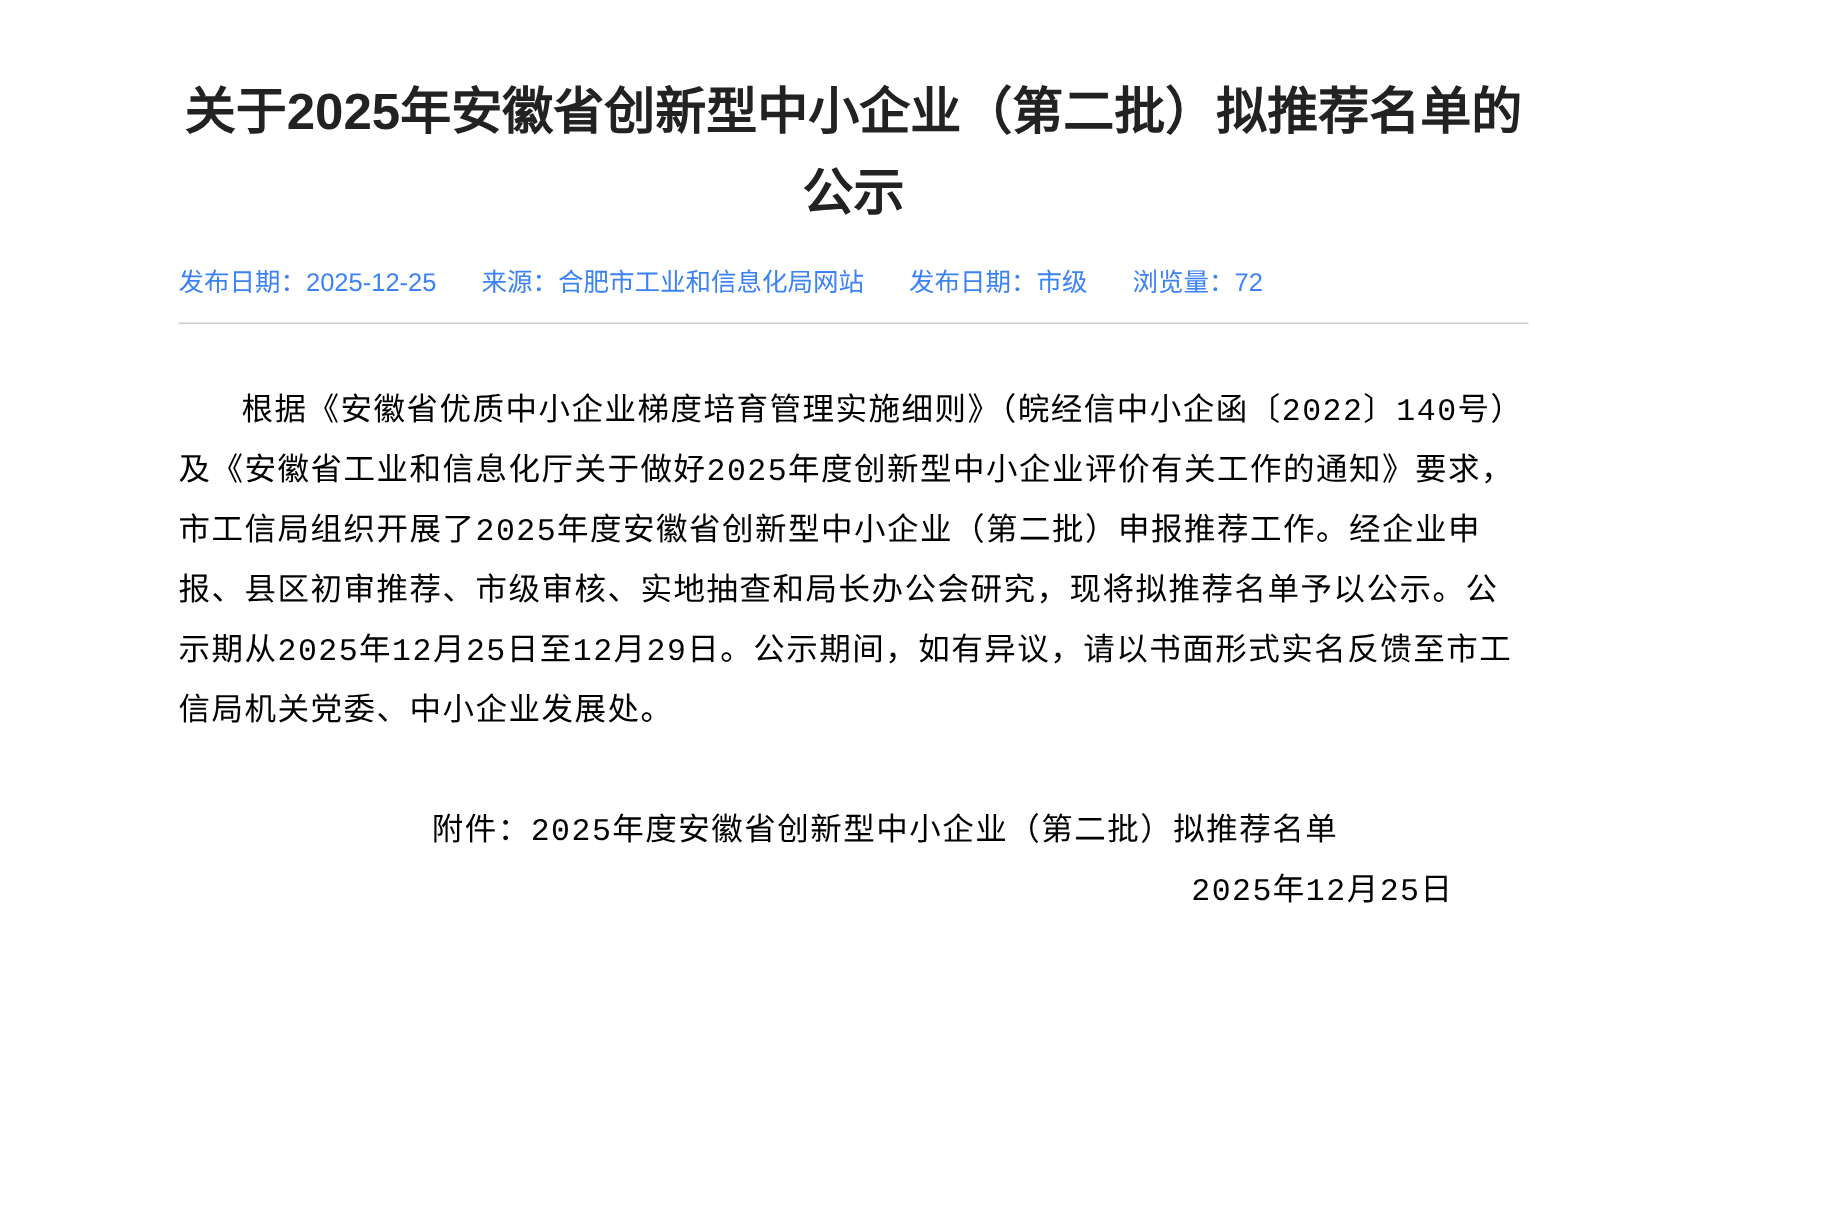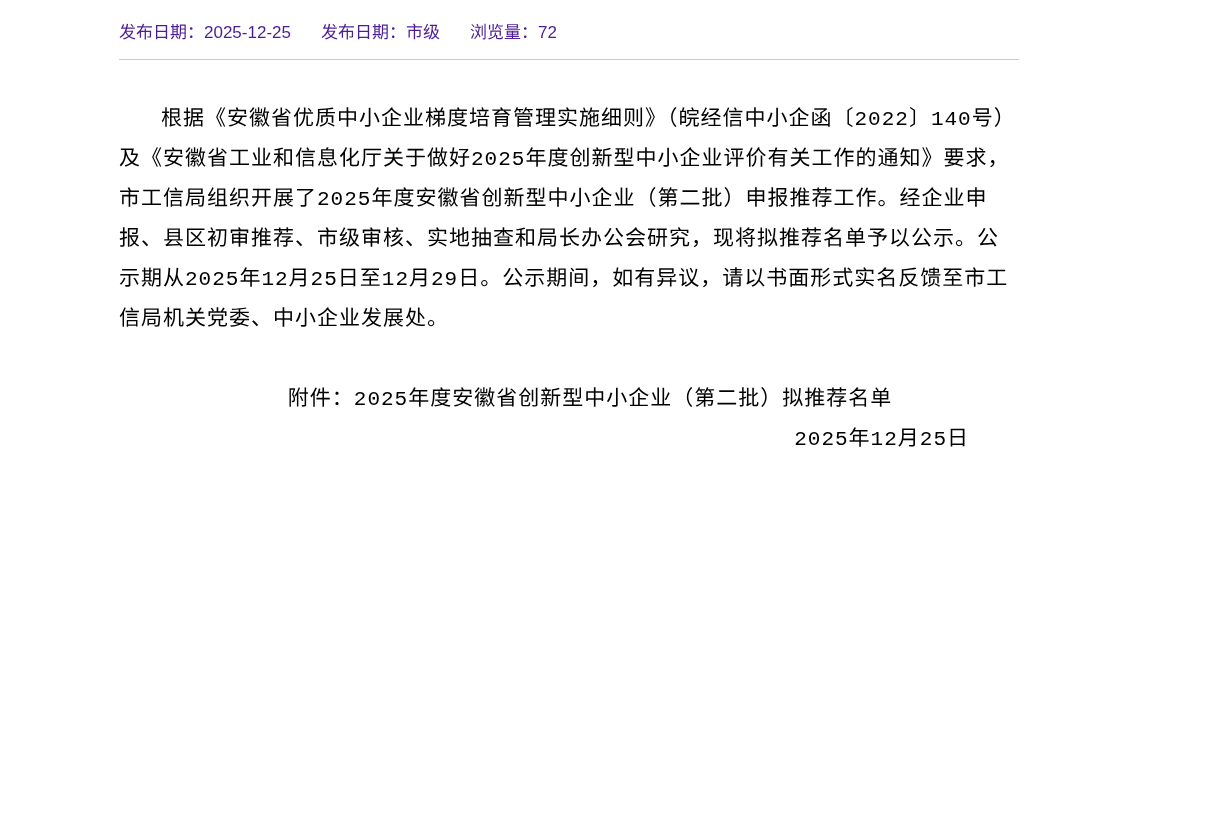--- a/index.html
+++ b/index.html
@@ -23,21 +23,21 @@
     text-align: center;
     color: #222222;
     font-family: "Liberation Sans", sans-serif;
   }
   .meta-bar {
     margin-top: 22px;
     display: flex;
     gap: 30px;
     font-size: 17px;
     line-height: 22px;
-    color: #4c1d95;
+    color: #3b82f6;
     white-space: nowrap;
   }
   .meta-item { display: inline-block; }
   .divider {
     border: none;
     border-top: 1px solid #cccccc;
     margin: 15px 0 0 0;
     height: 0;
   }
   .content {
@@ -54,24 +54,28 @@
   .sign {
     text-align: right;
     padding-right: 50px;
   }
 </style>
 </head>
 <body>
 
 <div class="page">
 
+  <h1 class="doc-title">关于2025年安徽省创新型中小企业（第二批）拟推荐名单的公示</h1>
 
   <div class="meta-bar">
     <span class="meta-item">
       <span>发布日期：</span><span>2025-12-25</span>
+    </span>
+    <span class="meta-item">
+      <span>来源：</span><span>合肥市工业和信息化局网站</span>
     </span>
     <span class="meta-item">
       <span>发布日期：</span><span>市级</span>
     </span>
     <span class="meta-item">
       <span>浏览量：</span><span>72</span>
     </span>
   </div>
 
   <hr class="divider">

